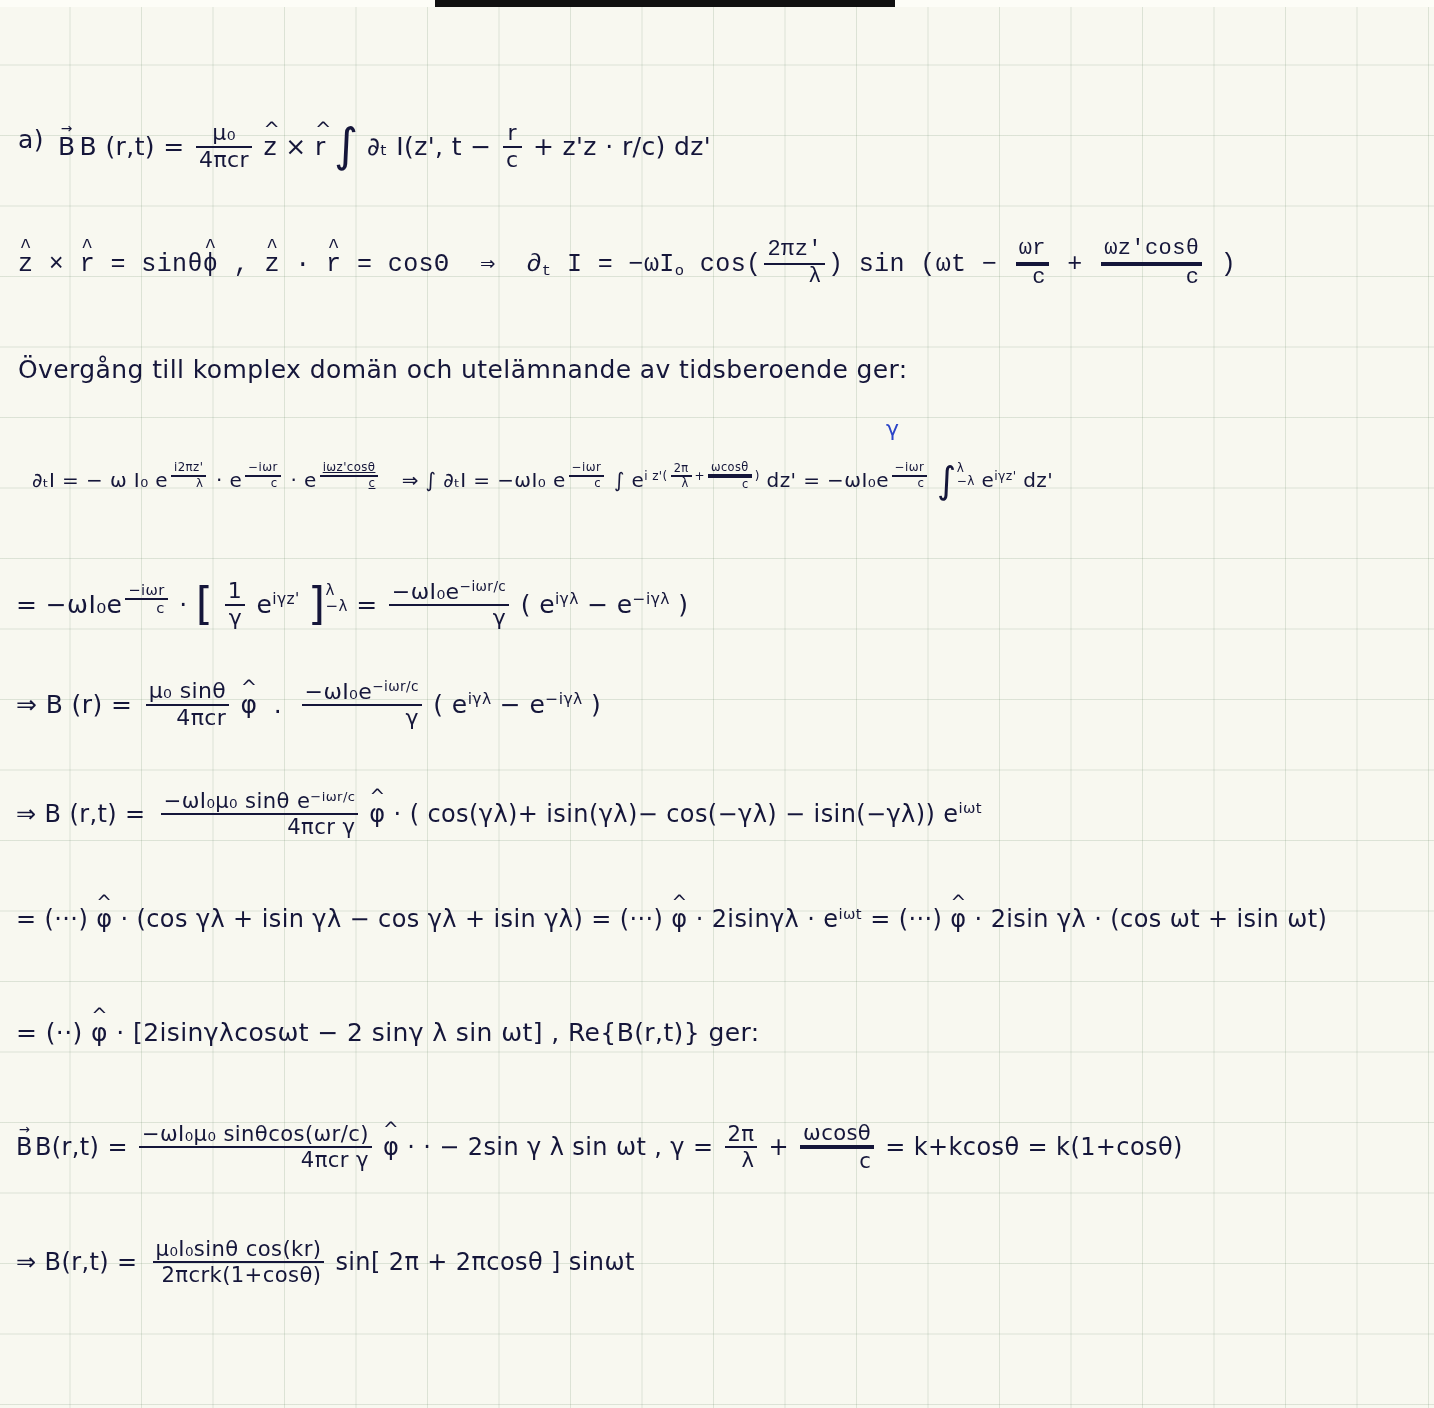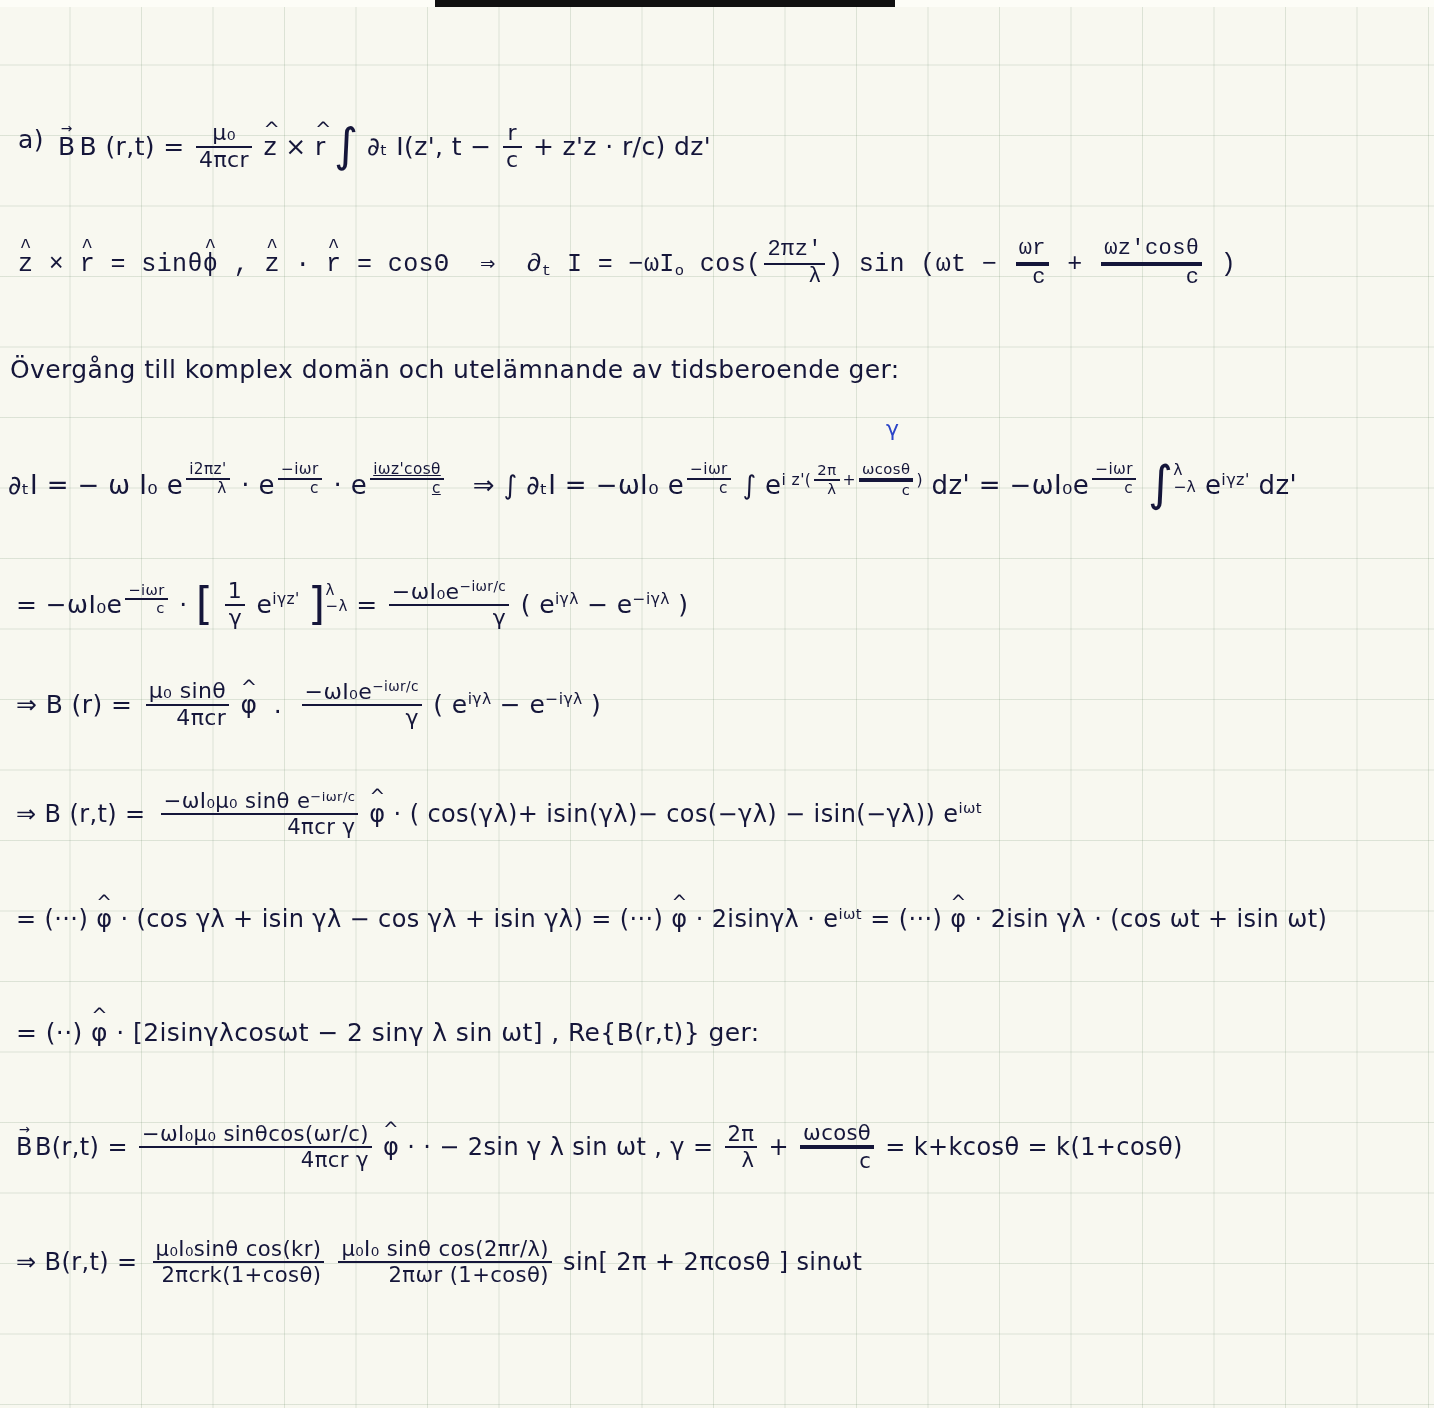--- a/index.html
+++ b/index.html
@@ -129,25 +129,25 @@
   </div>
 
   <div class="ln hand" style="left:18px; top:238px;font-family:Liberation Mono, monospace;">
     <span class="hat">z</span> × <span class="hat">r</span> = sinθ<span class="hat">ϕ</span> ,  <span class="hat">z</span> · <span class="hat">r</span> = cosΘ &nbsp;⇒&nbsp; ∂<sub>t</sub> I = −ωI<sub>o</sub> cos(<span class="frac"><span class="num">2πz'</span><span class="den">λ</span></span>) sin (ωt −
     <span class="frac"><span class="num ul">ωr</span><span class="den">c</span></span>
     <span>+</span>
     <span class="frac"><span class="num ul">ωz'cosθ</span><span class="den">c</span></span>
     <span>)</span>
   </div>
 
-  <div class="ln hand" style="left:10px; top:355px;">
+  <div class="ln hand" style="left:18px; top:355px;">
     <span>Övergång till komplex domän och utelämnande av tidsberoende   ger:</span>
   </div>
 
-  <div class="ln hand" style="left:8px; top:462px; font-size:26px;">
+  <div class="ln hand" style="left:32px; top:462px; font-size:20px;">
     <span>∂ₜI = − ω I₀ e</span><sup><span class="frac" style="font-size:0.95em;"><span class="num">i2πz'</span><span class="den">λ</span></span></sup>
     <span>· e</span><sup><span class="frac" style="font-size:0.95em;"><span class="num">−iωr</span><span class="den">c</span></span></sup>
     <span>· e</span><sup><span class="frac" style="font-size:0.95em;text-decoration:underline;"><span class="num">iωz'cosθ</span><span class="den">c</span></span></sup>
     &nbsp;&nbsp;<span>⇒ ∫ ∂ₜI = −ωI₀ e</span><sup><span class="frac" style="font-size:0.95em;"><span class="num">−iωr</span><span class="den">c</span></span></sup>
     <span>∫ e</span><sup style="font-size:0.6em;"><span>i z'(</span><span class="frac" style="font-size:0.95em;"><span class="num">2π</span><span class="den">λ</span></span><span>+</span><span class="frac" style="font-size:0.95em;"><span class="num ul">ωcosθ</span><span class="den">c</span></span><span>)</span></sup>
     <span>dz' = −ωI₀e</span><sup><span class="frac" style="font-size:0.95em;"><span class="num">−iωr</span><span class="den">c</span></span></sup>
     <span class="intg">∫</span><span class="lim"><span style="display:block;">λ</span><span style="display:block;">−λ</span></span>
     <span>e</span><sup>iγz'</sup>
     <span>dz'</span>
   </div>
@@ -211,17 +211,16 @@
     <span>· · − 2sin γ λ sin ωt   ,   γ =</span>
     <span class="frac"><span class="num">2π</span><span class="den">λ</span></span>
     <span>+</span>
     <span class="frac"><span class="num ul">ωcosθ</span><span class="den">c</span></span>
     <span>= k+kcosθ = k(1+cosθ)</span>
   </div>
 
   <div class="ln hand" style="left:16px; top:1238px; font-size:24px;">
     <span style="margin-right:4px;">⇒  B(r,t) =</span>
     <span class="frac"><span class="num">μ₀I₀sinθ cos(kr)</span><span class="den">2πcrk(1+cosθ)</span></span>
-    <span class="frac"><span class="num">μ₀I₀ sinθ cos(2πr/λ)</span><span class="den">2πωr (1+cosθ)</span></span>
     <span>sin[ 2π + 2πcosθ ] sinωt</span>
   </div>
 
 </div>
 
 </body></html>

